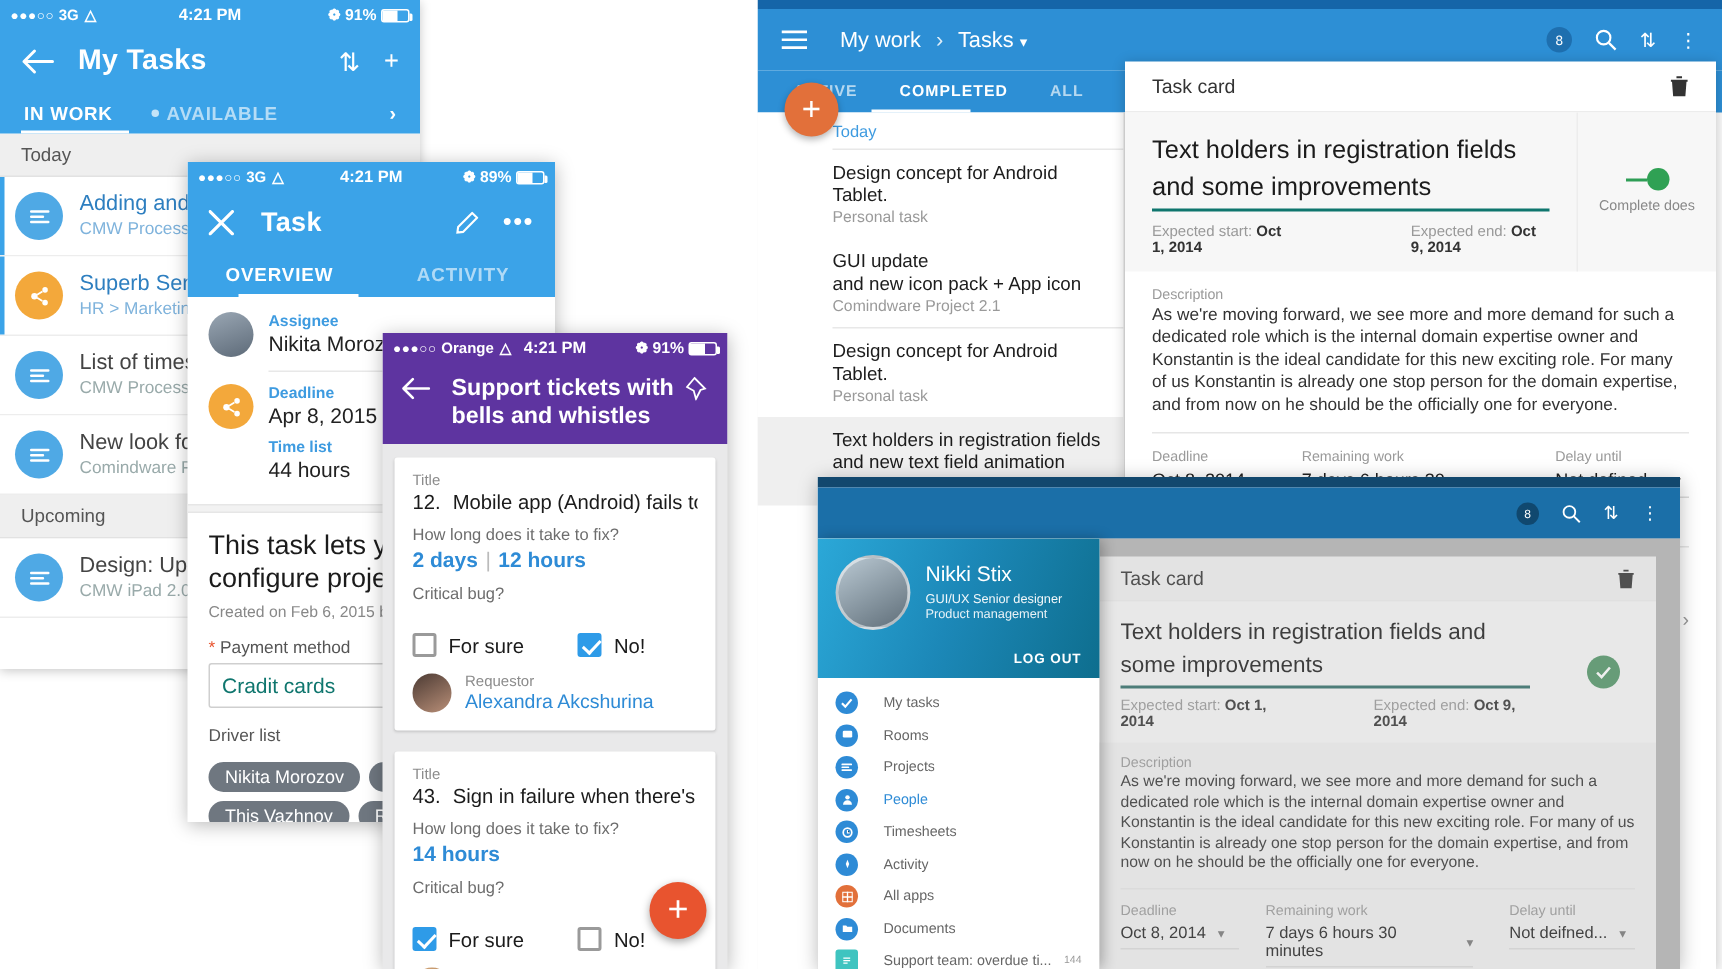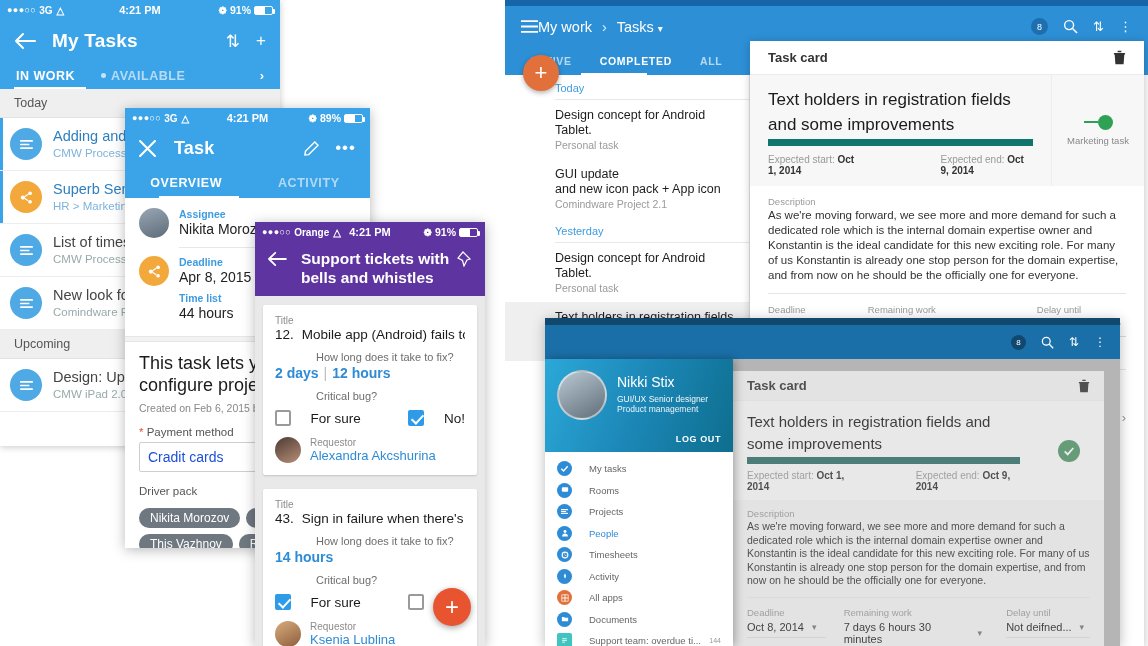--- a/index.html
+++ b/index.html
@@ -76,77 +76,77 @@
   .meta-ic.orange{ background:#F3A83B; color:#fff;}
   .meta-txt{ margin-left:10px;}
   .meta-lbl{ font-size:10.5px; color:#3E9BE0; font-weight:bold;}
   .meta-val{ font-size:14px; color:#222; margin-top:1px;}
   .meta-sep{ height:1px; background:#e8e8e8; margin:0 0 8px 40px;}
   .big-title{ font-size:18px; color:#1b1b1b; line-height:22px; padding:10px 14px 0 14px;}
   .created{ font-size:10.5px; color:#888; padding:6px 14px 0 14px;}
   .created b{ color:#3E9BE0;}
   .fld-lbl{ font-size:11.5px; color:#555; padding:12px 14px 4px 14px;}
   .fld-lbl .req{ color:#E8542F; }
-  .fld-input{ margin:0 14px; border:1px solid #cfcfcf; border-radius:2px; padding:6px 8px; font-size:14px; color:#1d4ed8;}
+  .fld-input{ margin:0 14px; border:1px solid #cfcfcf; border-radius:2px; padding:6px 8px; font-size:14px; color:#0f766e;}
   .chips{ padding:7px 14px 0 14px; display:flex; flex-wrap:wrap; gap:6px;}
   .chip{ background:#6F7780; color:#fff; border-radius:11px; font-size:12px; padding:3px 11px; white-space:nowrap;}
 
   
   #ios-support{ left:255px; top:222px; width:230px; height:424px; background:#e9e9ea; }
   .p-status{ background:#5E34A0; }
   .p-nav{ background:#5E34A0; color:#fff; padding:7px 12px 9px 12px; display:flex; align-items:flex-start;}
   .p-nav .ttl{ font-size:15.5px; font-weight:bold; line-height:19px; margin-left:14px; flex:1;}
   .card{ background:#fff; margin:9px 8px; border-radius:2px; padding:10px 12px 12px 12px; box-shadow:0 1px 2px rgba(0,0,0,.16);}
   .c-lbl{ font-size:10px; color:#8c8c8c; }
   .c-title{ font-size:13.5px; color:#1b1b1b; margin-top:1px; white-space:nowrap; overflow:hidden;}
   .c-title .num{ margin-right:8px;}
-  .c-q{ font-size:11px; color:#6d6d6d; margin-top:9px;margin-left:41px;}
+  .c-q{ font-size:11px; color:#6d6d6d; margin-top:9px;}
   .c-ans{ font-size:14px; color:#2E8BD6; font-weight:bold; margin-top:2px;}
   .c-ans .sep{ color:#bbb; font-weight:normal; margin:0 5px;}
-  .chk-row{ display:flex; align-items:center; margin-top:8px;justify-content:space-between;}
+  .chk-row{ display:flex; align-items:center; margin-top:20px;}
   .chk{ width:16px;height:16px;border:2px solid #9a9a9a; border-radius:2px; display:inline-block;}
   .chk.on{ background:#2E9BE8; border-color:#2E9BE8; position:relative;}
   .chk.on::after{ content:""; position:absolute; left:4px; top:0px; width:5px;height:10px;border:solid #fff;border-width:0 2px 2px 0; transform:rotate(43deg);}
   .chk-lbl{ font-size:13.5px; color:#1b1b1b; margin-left:8px;}
   .req-row{ display:flex; align-items:center; margin-top:11px; gap:9px;}
   .req-av{ width:26px;height:26px;border-radius:50%; flex:0 0 26px;}
   .req-av.a{ background:linear-gradient(150deg,#4b3a33,#b98f78);}
   .req-av.b{ background:linear-gradient(150deg,#d8ac7e,#8d5e3c);}
   .fab{ position:absolute; right:14px; bottom:20px; width:38px;height:38px;border-radius:50%; background:#E8542F; color:#fff; display:flex;align-items:center;justify-content:center; font-size:24px; box-shadow:0 2px 6px rgba(0,0,0,.35);}
 
   
   #android{ left:505px; top:0; width:643px; height:646px; background:#fafafa; }
   .a-topbar{ height:6px; background:#1565A8;}
   .a-bar{ background:#2D8FD5; height:41px; display:flex; align-items:center; padding:0 16px; color:#fff;}
-  .a-bar .bc{ font-size:14.5px; }
+  .a-bar .bc{ font-size:14.5px; margin-left:22px; }
   .a-bar .bc .sep{ margin:0 6px; opacity:.85;}
   .a-bar .right{ margin-left:auto; display:flex; align-items:center; gap:15px;}
   .a-badge{ width:17px;height:17px;border-radius:50%; background:#1E6FAF; display:flex;align-items:center;justify-content:center; font-size:9px;}
   .a-tabs{ background:#2D8FD5; height:28px; display:flex; align-items:center; padding:0 24px; position:relative; color:#fff;}
   .a-tabs span{ font-size:10.5px; font-weight:bold; letter-spacing:.7px; color:rgba(255,255,255,.65); margin-right:28px;}
   .a-tabs span.on{ color:#fff;}
   .a-tab-underline{ position:absolute; bottom:0; left:76px; width:66px; height:2px; background:#fff;}
   .a-fab{ position:absolute; left:18px; top:55px; width:36px;height:36px;border-radius:50%; background:#E2703A; color:#fff; display:flex;align-items:center;justify-content:center; font-size:22px; box-shadow:0 2px 5px rgba(0,0,0,.3); z-index:5;}
   .a-list{ position:absolute; left:0; top:75px; width:245px; bottom:0; background:#fff; border-right:1px solid #e3e3e3;}
   .a-group{ font-size:11px; color:#3E9BE0; padding:7px 0 5px 50px; }
   .a-div{ height:1px; background:#e8e8e8; margin-left:50px;}
   .a-item{ padding:8px 12px 8px 50px; }
   .a-item.sel{ background:#efefef;}
   .a-item .t{ font-size:12.5px; color:#1c1c1c; line-height:15px;}
   .a-item .s{ font-size:10.5px; color:#9a9a9a; margin-top:1px;}
 
   
   .tc{ position:absolute; left:245px; top:41px; right:4px; bottom:0; background:#fff; box-shadow:0 1px 8px rgba(0,0,0,.22);}
   .tc-head{ height:34px; display:flex; align-items:center; padding:0 18px; border-bottom:1px solid #ececec;}
-  .tc-head .t{ font-size:13px; color:#333;font-weight:bold;}
+  .tc-head .t{ font-size:13px; color:#333;}
   .tc-head .trash{ margin-left:auto;}
   .tc-hero{ display:flex; background:#f7f7f7;}
   .tc-hero-l{ flex:1; padding:12px 18px 10px 18px;}
   .tc-hero-r{ width:93px; border-left:1px solid #ededed; display:flex;flex-direction:column;align-items:center;justify-content:center; padding:8px;}
-  .tc-title{ font-size:17px; color:#1b1b1b; line-height:25px; border-bottom:7px solid #0f766e; padding-bottom:2px;}
+  .tc-title{ font-size:17px; color:#1b1b1b; line-height:25px; border-bottom:2px solid #0f766e; padding-bottom:2px;}
   .tc-dates{ display:flex; margin-top:8px; font-size:10px; color:#999;}
   .tc-dates b{ color:#333; font-size:10px;}
   .tc-dates .g2{ margin-left:78px;}
   .tog{ display:flex; align-items:center;}
   .tog .line{ width:14px;height:2px;background:#2E9E56;}
   .tog .knob{ width:15px;height:15px;border-radius:50%;background:#2FA154;}
   .tog-lbl{ font-size:9.5px; color:#888; text-align:center; margin-top:5px; line-height:12px;}
   .tc-body{ padding:10px 18px 0 18px;}
   .mini-lbl{ font-size:9.5px; color:#9a9a9a;}
   .desc{ font-size:11.5px; color:#333; line-height:15px; margin-top:1px;}
@@ -341,21 +341,20 @@
       <div class="a-div"></div>
       <div class="a-item">
         <div class="t">Design concept for Android Tablet.</div>
         <div class="s">Personal task</div>
       </div>
       <div class="a-item">
         <div class="t" style="white-space:pre-line">GUI update
  and new icon pack + App icon</div>
         <div class="s">Comindware Project 2.1</div>
       </div>
-      <div class="a-group">Yesterday</div>
       <div class="a-div"></div>
       <div class="a-item">
         <div class="t">Design concept for Android Tablet.</div>
         <div class="s">Personal task</div>
       </div>
       <div class="a-item sel">
         <div class="t">Text holders in registration fields and new text field animation</div>
         <div class="s">Comindware Project Android tab GUI</div>
       </div>
       <div class="a-item">
@@ -382,21 +381,21 @@
               <b>Oct 1, 2014</b></span>
             <span class="g2"><span>Expected end:</span>
               <b>Oct 9, 2014</b></span>
           </div>
         </div>
         <div class="tc-hero-r">
           <span class="tog">
               <span class="line"></span>
               <span class="knob"></span>
             </span>
-          <span class="tog-lbl">Marketing task</span>
+          <span class="tog-lbl">Complete does</span>
         </div>
       </div>
       <div class="tc-body">
         <div class="mini-lbl">Description</div>
         <div class="desc">As we're moving forward, we see more and more demand for such a dedicated role which is the internal domain expertise owner and Konstantin is the ideal candidate for this new exciting role. For many of us Konstantin is already one stop person for the domain expertise, and from now on he should be the officially one for everyone.</div>
         <div class="hr"></div>
         <div class="fields">
           <div class="f f1">
             <div class="mini-lbl">Deadline</div>
             <div class="v">
@@ -497,21 +496,21 @@
       </div>
     </div>
     <div style="height:6px;background:#f2f2f2;border-top:1px solid #e6e6e6;border-bottom:1px solid #e6e6e6"></div>
 
     <div class="big-title">This task lets you configure project team</div>
     <div class="created"><span>Created on Feb 6, 2015 by </span><b>Nikita</b></div>
 
     <div class="fld-lbl"><span class="req">*</span> <span>Payment method</span></div>
     <div class="fld-input">Cradit cards</div>
 
-    <div class="fld-lbl" style="padding-top:13px">Driver pack</div>
+    <div class="fld-lbl" style="padding-top:13px">Driver list</div>
     <div class="chips">
       <span class="chip">Nikita Morozov</span>
       <span class="chip">Gevorg</span>
       <span class="chip">This Vazhnov</span>
       <span class="chip">Ruslan</span>
     </div>
 
   </div>
 
   <div class="panel shadow-lg" id="ios-support">

